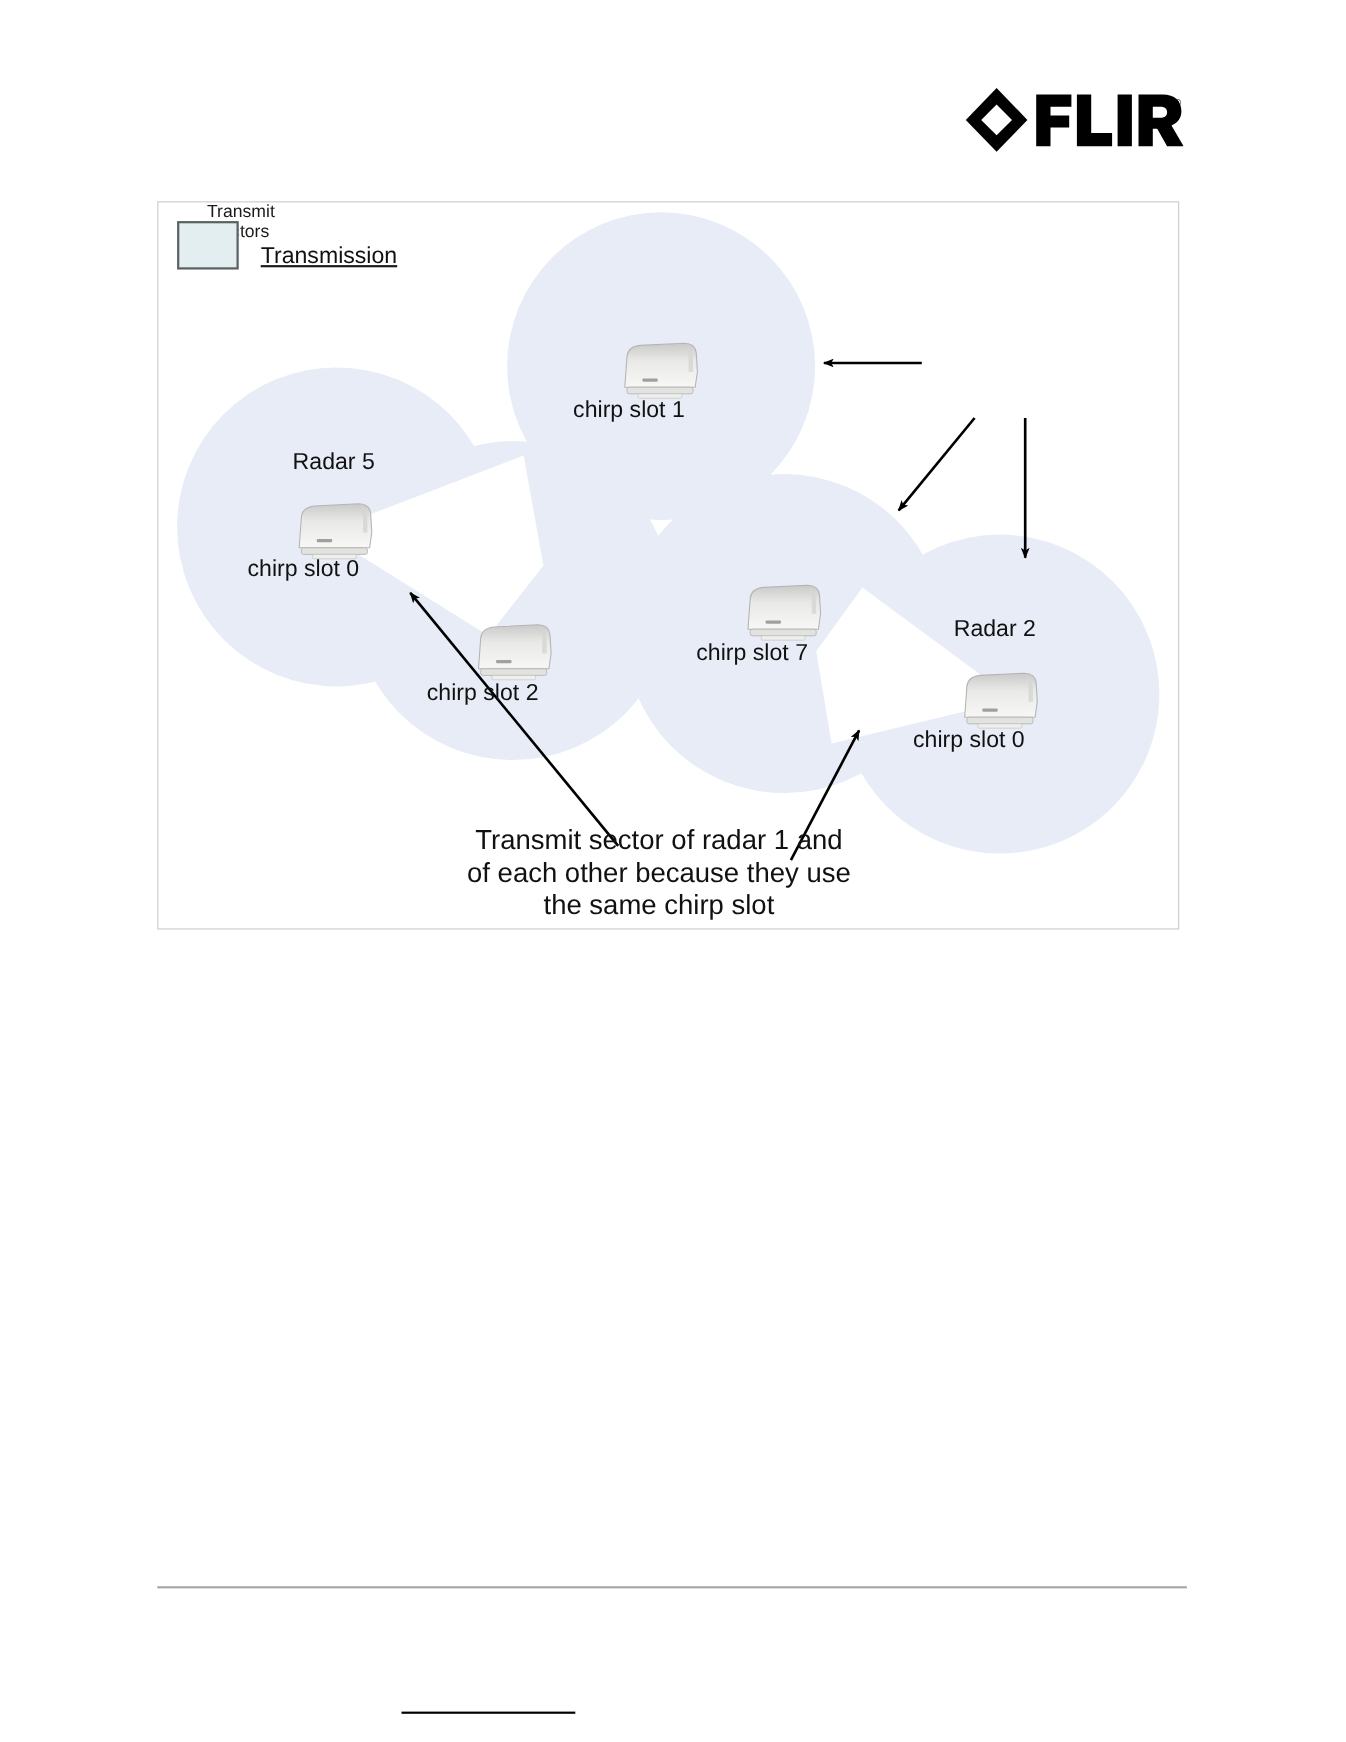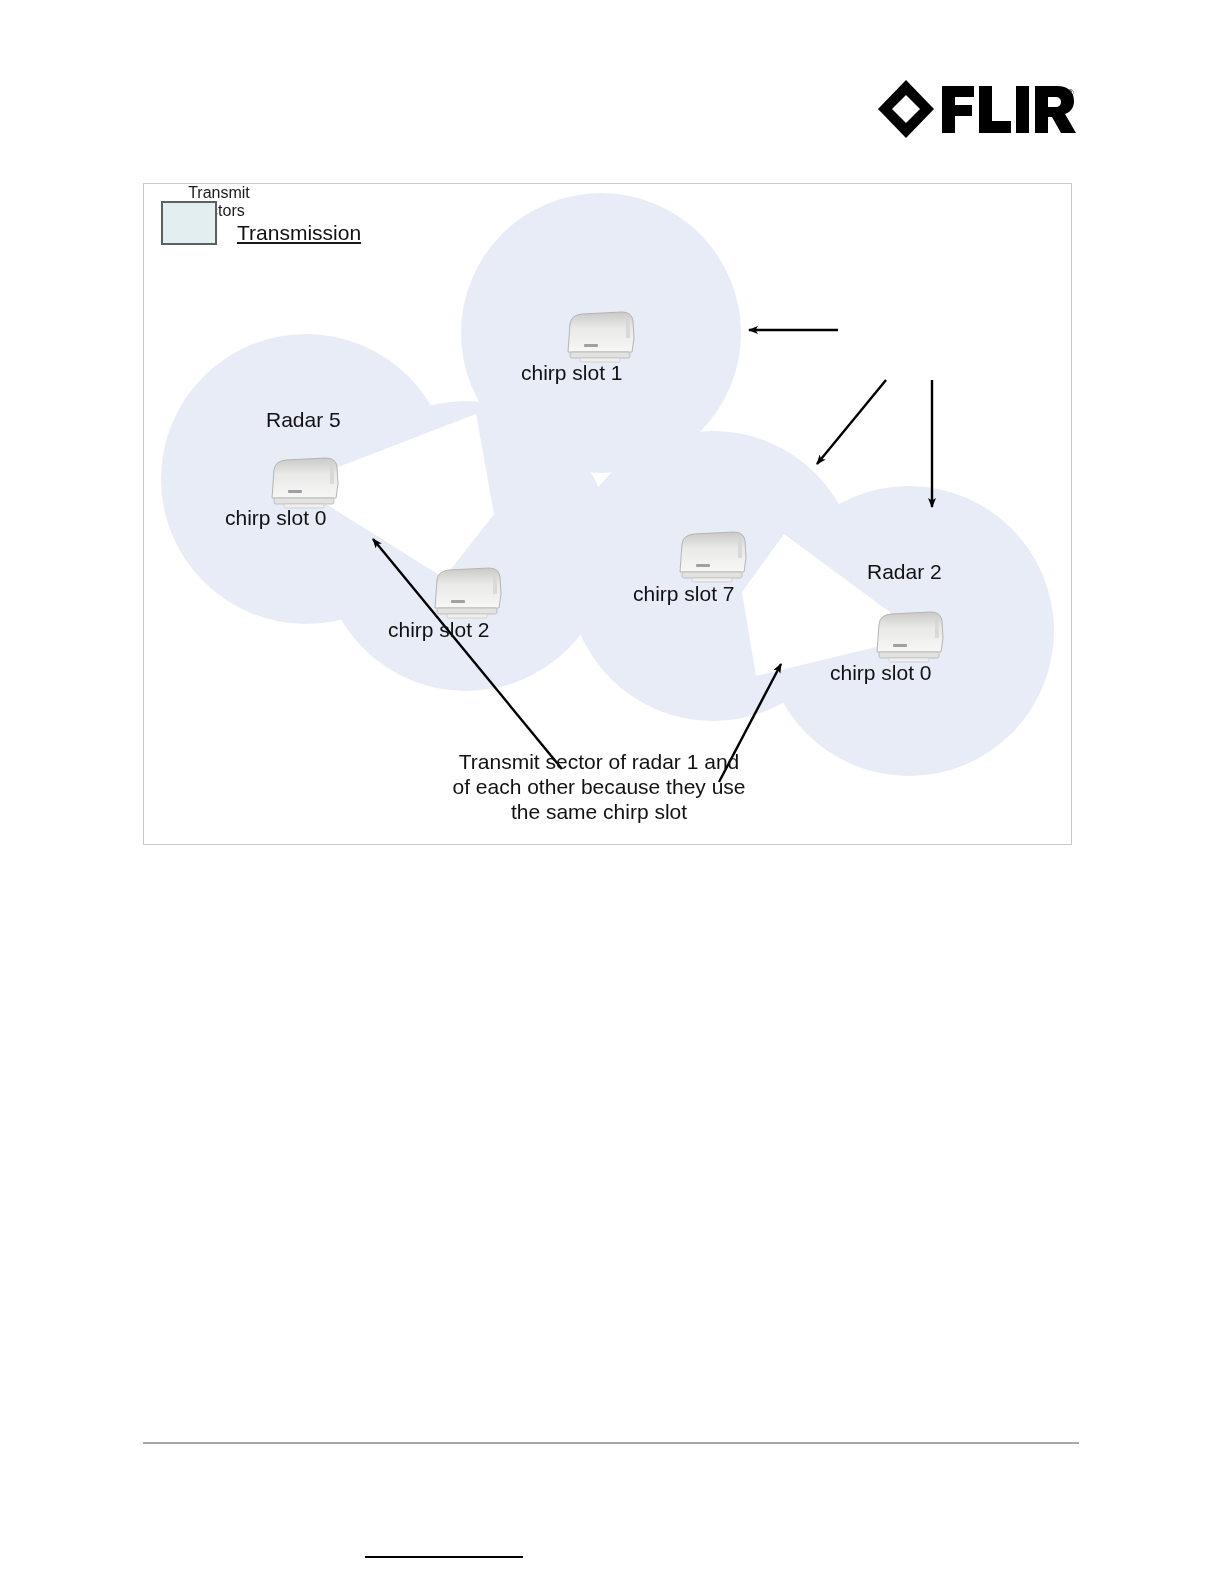--- a/index.html
+++ b/index.html
@@ -98,21 +98,21 @@
     width: 150px;
     text-align: center;
   }
 
   #caption-block {
     position: absolute;
     left: 245px;
     top: 566px;
     width: 420px;
     text-align: center;
-    font-size: 21px;
+    font-size: 25px;
     color: #111111;
     line-height: 1.18;
   }
 
   
   #footer-rule {
     position: absolute;
     left: 143px;
     top: 1442px;
     width: 936px;

